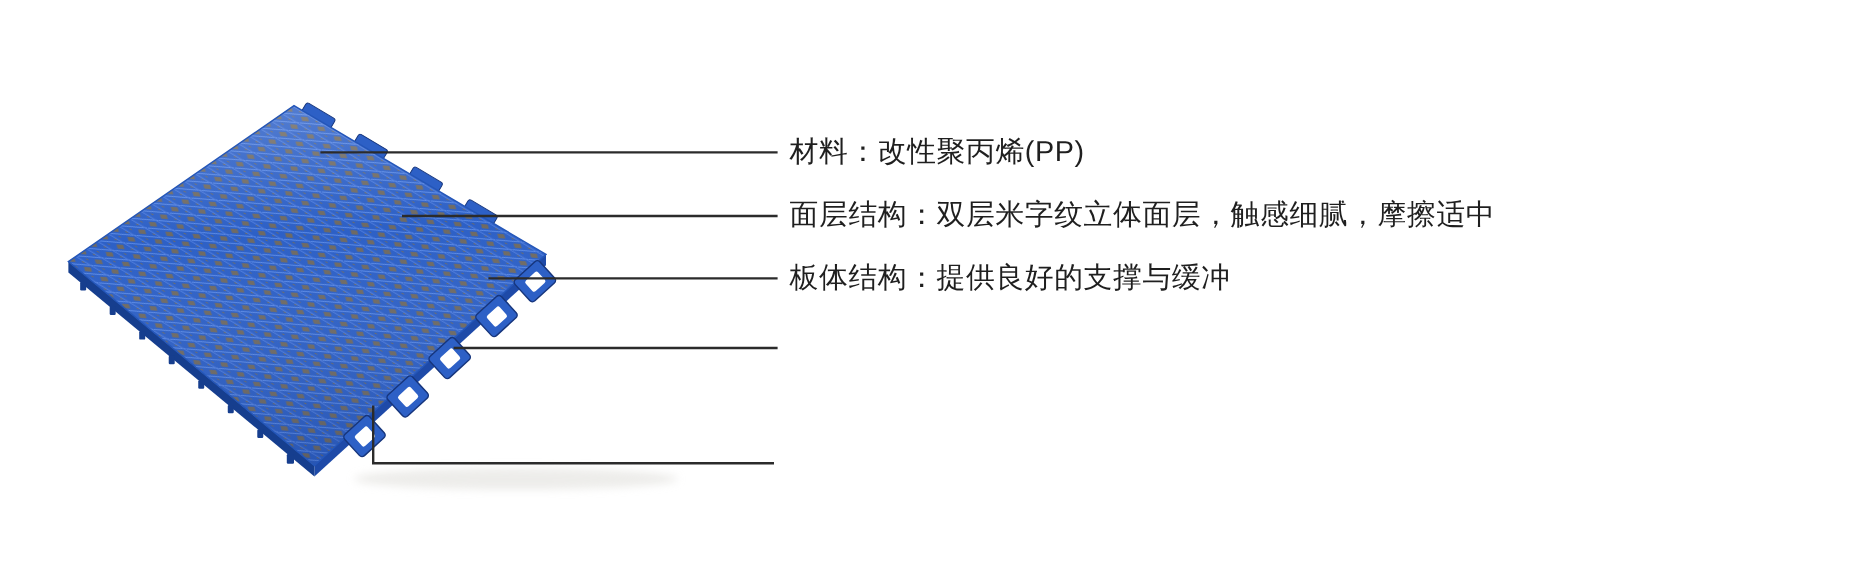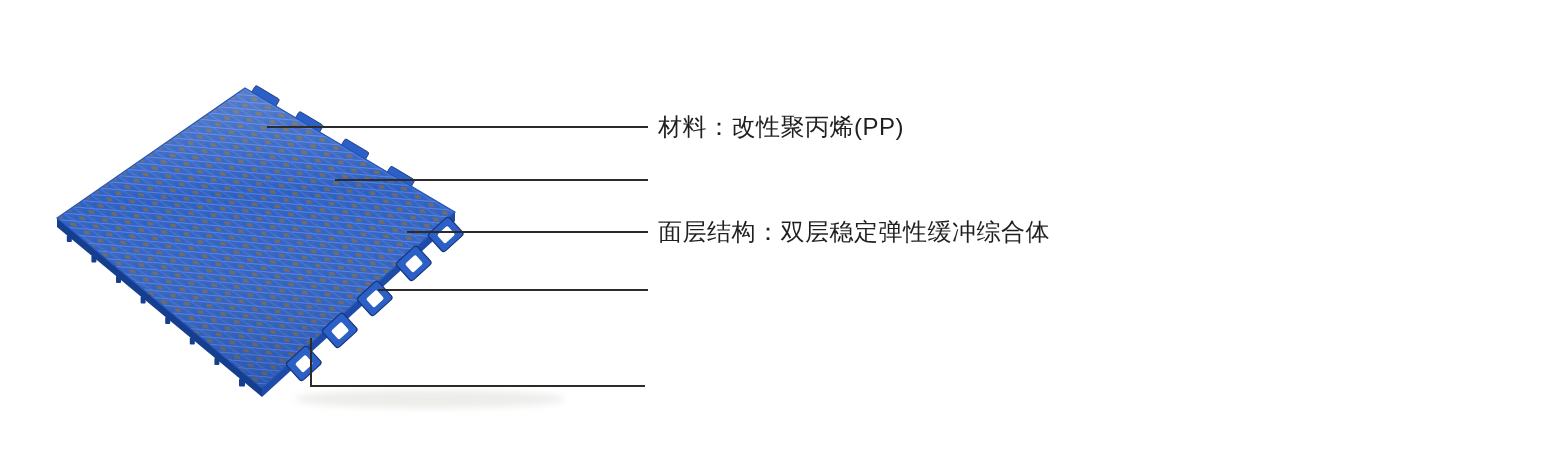--- a/index.html
+++ b/index.html
@@ -117,15 +117,16 @@
     <g fill="none" stroke-width="2" stroke="#2b2b2b">
       <path d="M267,127 H648"></path>
       <path d="M335,180 H648"></path>
       <path d="M407,232 H648"></path>
       <path d="M378,290 H648"></path>
       <path d="M311,338 V386 H645"></path>
     </g>
   </svg>
 
   <div class="label" style="top:113px">材料：改性聚丙烯(PP)</div>
-  <div class="label" style="top:218px">面层结构：双层稳定弹性缓冲综合体</div>
+  <div class="label" style="top:166px">面层结构：双层米字纹立体面层，触感细腻，摩擦适中</div>
+  <div class="label" style="top:218px">板体结构：提供良好的支撑与缓冲</div>
 
 </div>
 
 </body></html>

